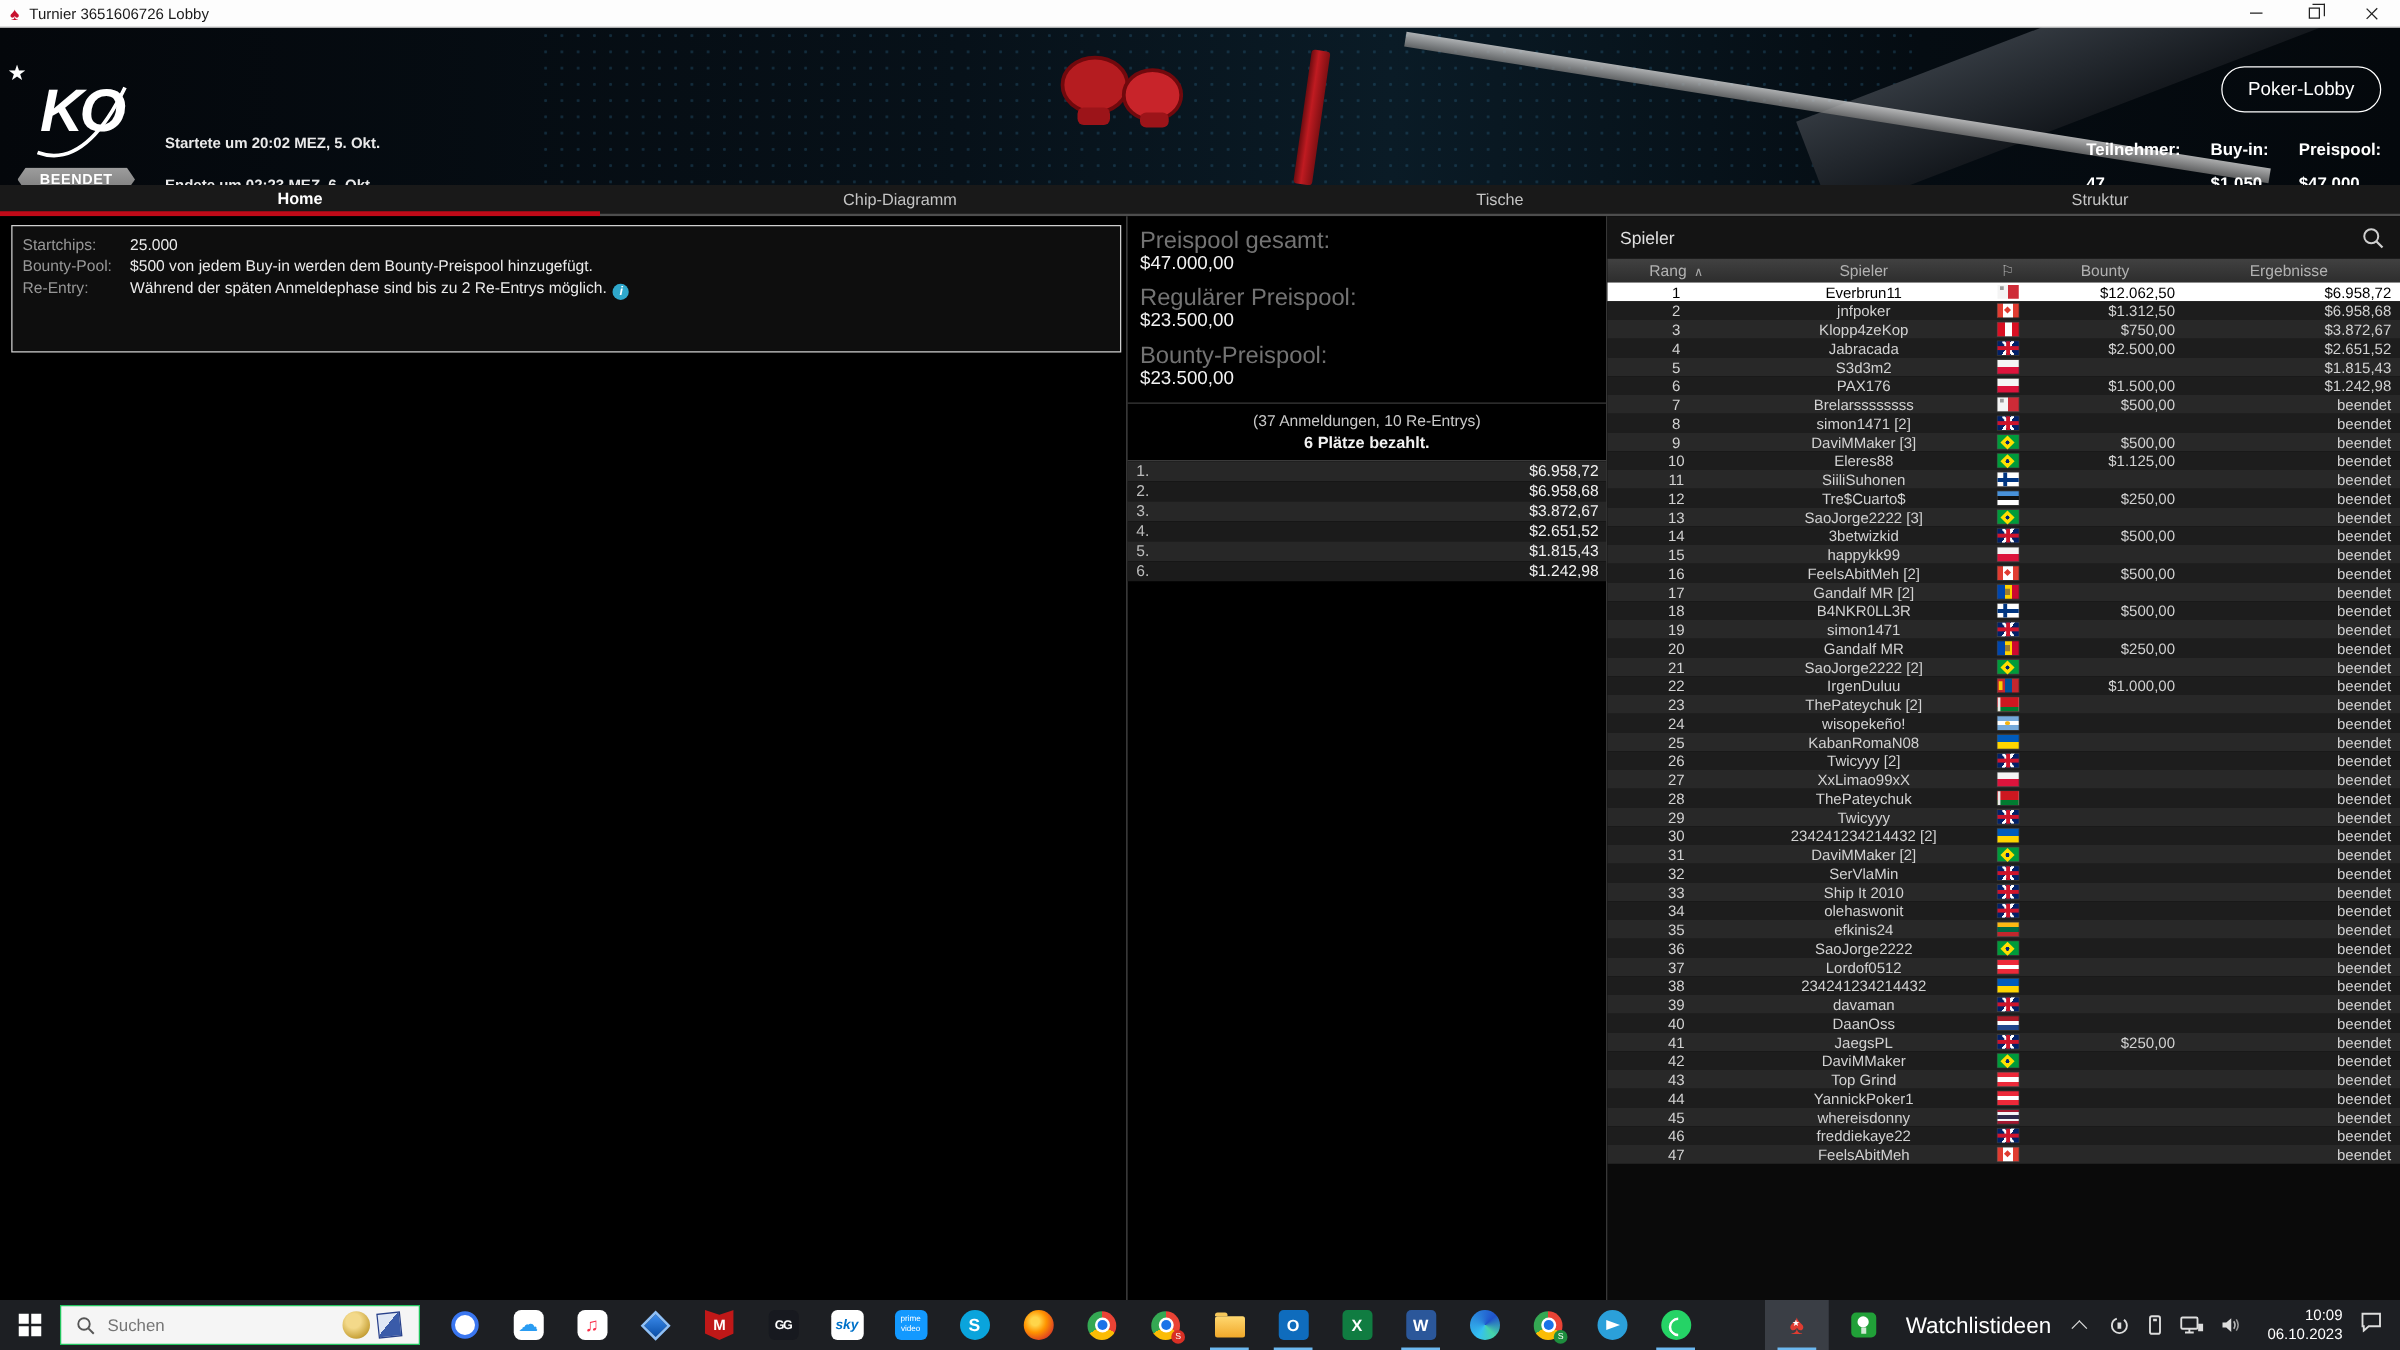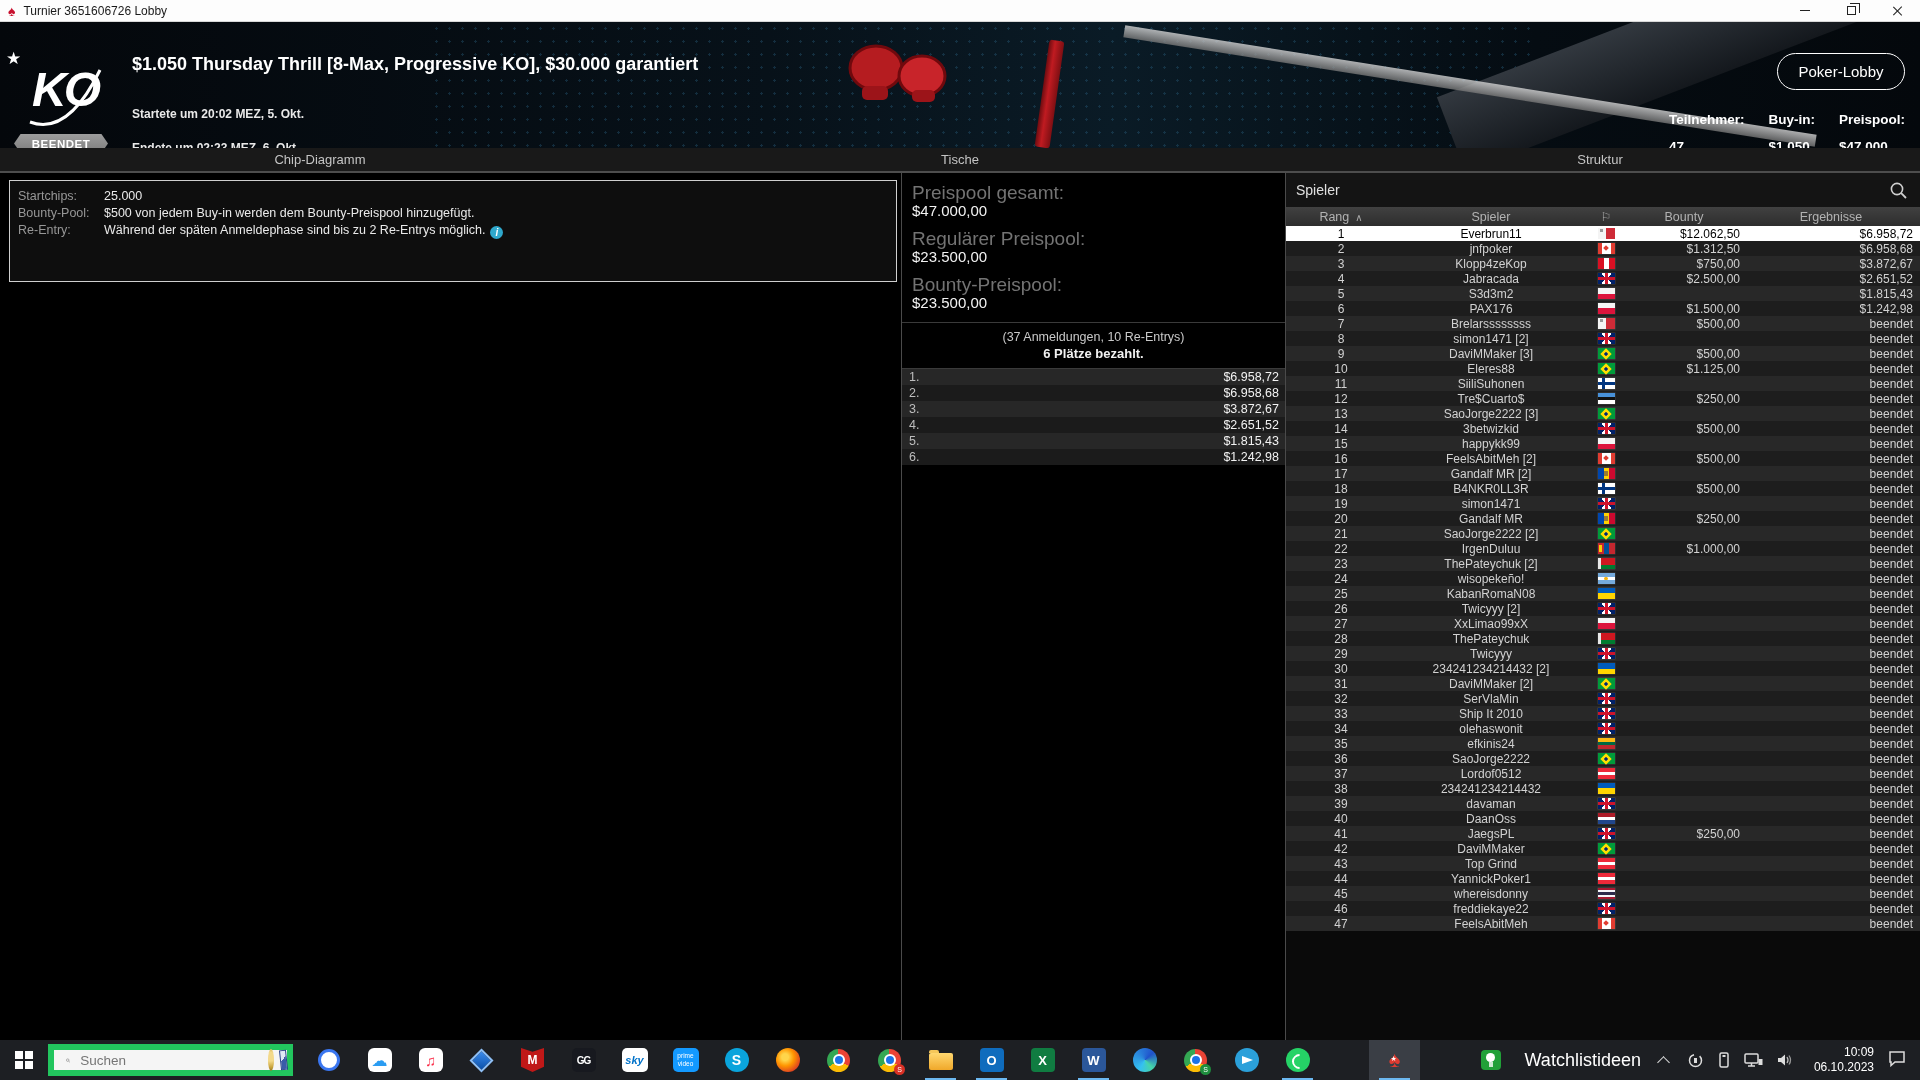--- a/index.html
+++ b/index.html
@@ -140,21 +140,21 @@
   .f-lt { background:linear-gradient(to bottom,#fdb913 0 33%,#006a44 33% 67%,#c1272d 67%); }
   .f-at { background:linear-gradient(to bottom,#ed2939 0 33%,#fff 33% 67%,#ed2939 67%); }
   .f-nl { background:linear-gradient(to bottom,#ae1c28 0 33%,#fff 33% 67%,#21468b 67%); }
   .f-th { background:linear-gradient(to bottom,#a51931 0 17%,#f4f5f8 17% 33%,#2d2a4a 33% 67%,#f4f5f8 67% 83%,#a51931 83%); }
   
   .taskbar { position:absolute; left:0; top:1040px; width:1920px; height:40px; background:#1d1f23;
     display:flex; align-items:center; z-index:60; }
   .tb-start { width:48px; height:40px; display:flex; align-items:center; justify-content:center; }
   .win-logo { display:grid; grid-template-columns:8px 8px; grid-template-rows:8px 8px; gap:1.5px; }
   .win-logo span { background:#fff; }
-  .tb-search { width:245px; height:32px; background:#f5f5f5; border:6px solid #22c55e; display:flex;
+  .tb-search { width:288px; height:32px; background:#f5f5f5; border:1px solid #22c55e; display:flex;
     align-items:center; }
   .tb-search input { border:none; outline:none; background:transparent; font-size:13.5px; color:#444;
     width:150px; font-family:"Liberation Sans", sans-serif; }
   .mag { margin:0 10px 0 12px; }
   .hl-medal { width:22px; height:22px; border-radius:50%; margin-left:38px;
     background:radial-gradient(circle at 40% 35%,#f3d98a 0 30%,#caa53d 70%,#8f7220); }
   .hl-box { width:19px; height:20px; margin-left:6px; background:linear-gradient(135deg,#dfe7f5 0 45%,#3a5ba9 45%);
     border:1.5px solid #27408b; transform:rotate(-6deg); }
   .tb-apps { display:flex; height:40px; margin-left:10px; }
   .tb-cell { width:51px; height:40px; display:flex; align-items:center; justify-content:center; position:relative; }
@@ -246,41 +246,41 @@
     <ellipse cx="82" cy="38" rx="23" ry="20" fill="#c8242a" stroke="#70090d" stroke-width="3"></ellipse>
     <rect x="22" y="48" width="26" height="14" rx="5" fill="#9c1419"></rect>
     <rect x="72" y="52" width="23" height="12" rx="5" fill="#9c1419"></rect>
   </svg>
   <span class="star-icon">★</span>
   <div class="ko-logo">KO</div>
   <svg class="ko-swoosh" width="78" height="70" viewBox="0 0 78 70">
     <path d="M4,58 Q42,72 74,6" stroke="#fff" stroke-width="3" fill="none"></path>
   </svg>
   <div class="status-badge">BEENDET</div>
-  <div class="h-title">$1.050 Thursday Thrill [8-Max, Progressive KO], $30.000 garantiert</div>
   <div class="h-start">Startete um 20:02 MEZ, 5. Okt.</div>
   <div class="h-end">Endete um 02:23 MEZ, 6. Okt.</div>
   <div class="lobby-btn">Poker-Lobby</div>
   <div class="h-stats" id="header-stats">
       <div class="stat">
         <div class="stat-label">Teilnehmer:</div>
         <div class="stat-value">47</div>
       </div>
       <div class="stat">
         <div class="stat-label">Buy-in:</div>
         <div class="stat-value">$1.050</div>
       </div>
       <div class="stat">
         <div class="stat-label">Preispool:</div>
         <div class="stat-value">$47.000</div>
       </div>
     </div>
 </div>
 
 <div class="tabbar" id="tabbar">
+    <div class="tab active">Home</div>
     <div class="tab">Chip-Diagramm</div>
     <div class="tab">Tische</div>
     <div class="tab">Struktur</div>
   </div>
 
 <div class="content">
   <div class="vdiv" style="left:901px"></div>
   <div class="vdiv" style="left:1285px"></div>
 
   <div class="info-box" id="info-box">

